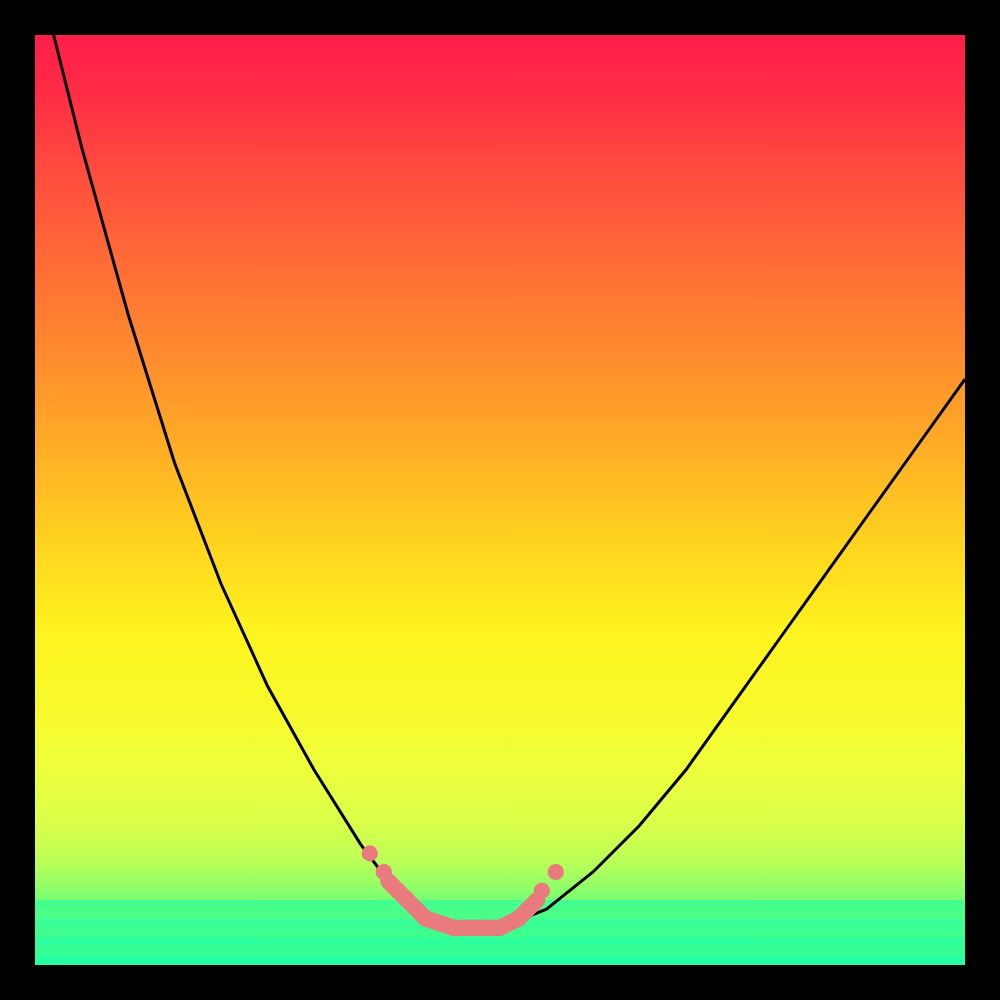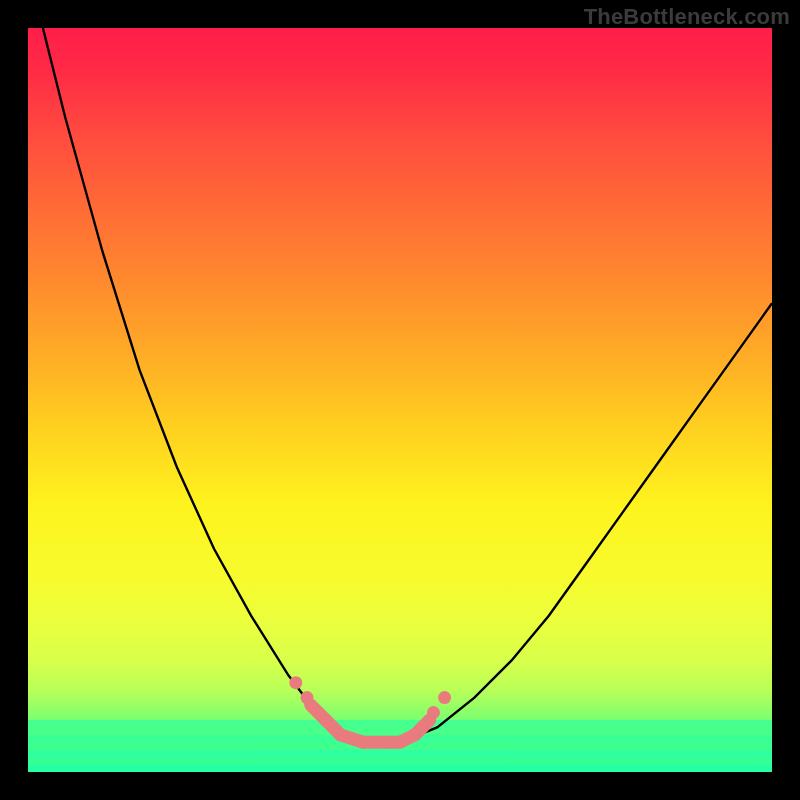--- a/index.html
+++ b/index.html
@@ -74,21 +74,20 @@
     left: 0;
     top: 0;
     width: 100%;
     height: 100%;
   }
 </style>
 </head>
 <body>
 
 <div class="frame">
-  <div class="watermark">TheBottleneck.com</div>
 
   <div class="plot">
     <div class="green-bands"></div>
 
     <svg class="curve" viewBox="0 0 744 744" preserveAspectRatio="none">
       <path fill="none" stroke="#000" stroke-width="2.4" d="M14.9 0.0 L37.2 89.3 L74.4 223.2 L111.6 342.2 L148.8 439.0 L186.0 520.8 L223.2 587.8 L260.4 647.3 L282.7 677.0 L297.6 691.9 L312.5 706.8 L334.8 714.2 L357.1 714.2 L372.0 714.2 L409.2 699.4 L446.4 669.6 L483.6 632.4 L520.8 587.8 L558.0 535.7 L595.2 483.6 L632.4 431.5 L669.6 379.4 L706.8 327.4 L744.0 275.3"></path>
       <g fill="none" stroke="#e97b7f" stroke-width="13" stroke-linecap="round">
       <line x1="282.7" y1="677.0" x2="297.6" y2="691.9"></line>
           <line x1="297.6" y1="691.9" x2="312.5" y2="706.8"></line>
           <line x1="312.5" y1="706.8" x2="334.8" y2="714.2"></line>

